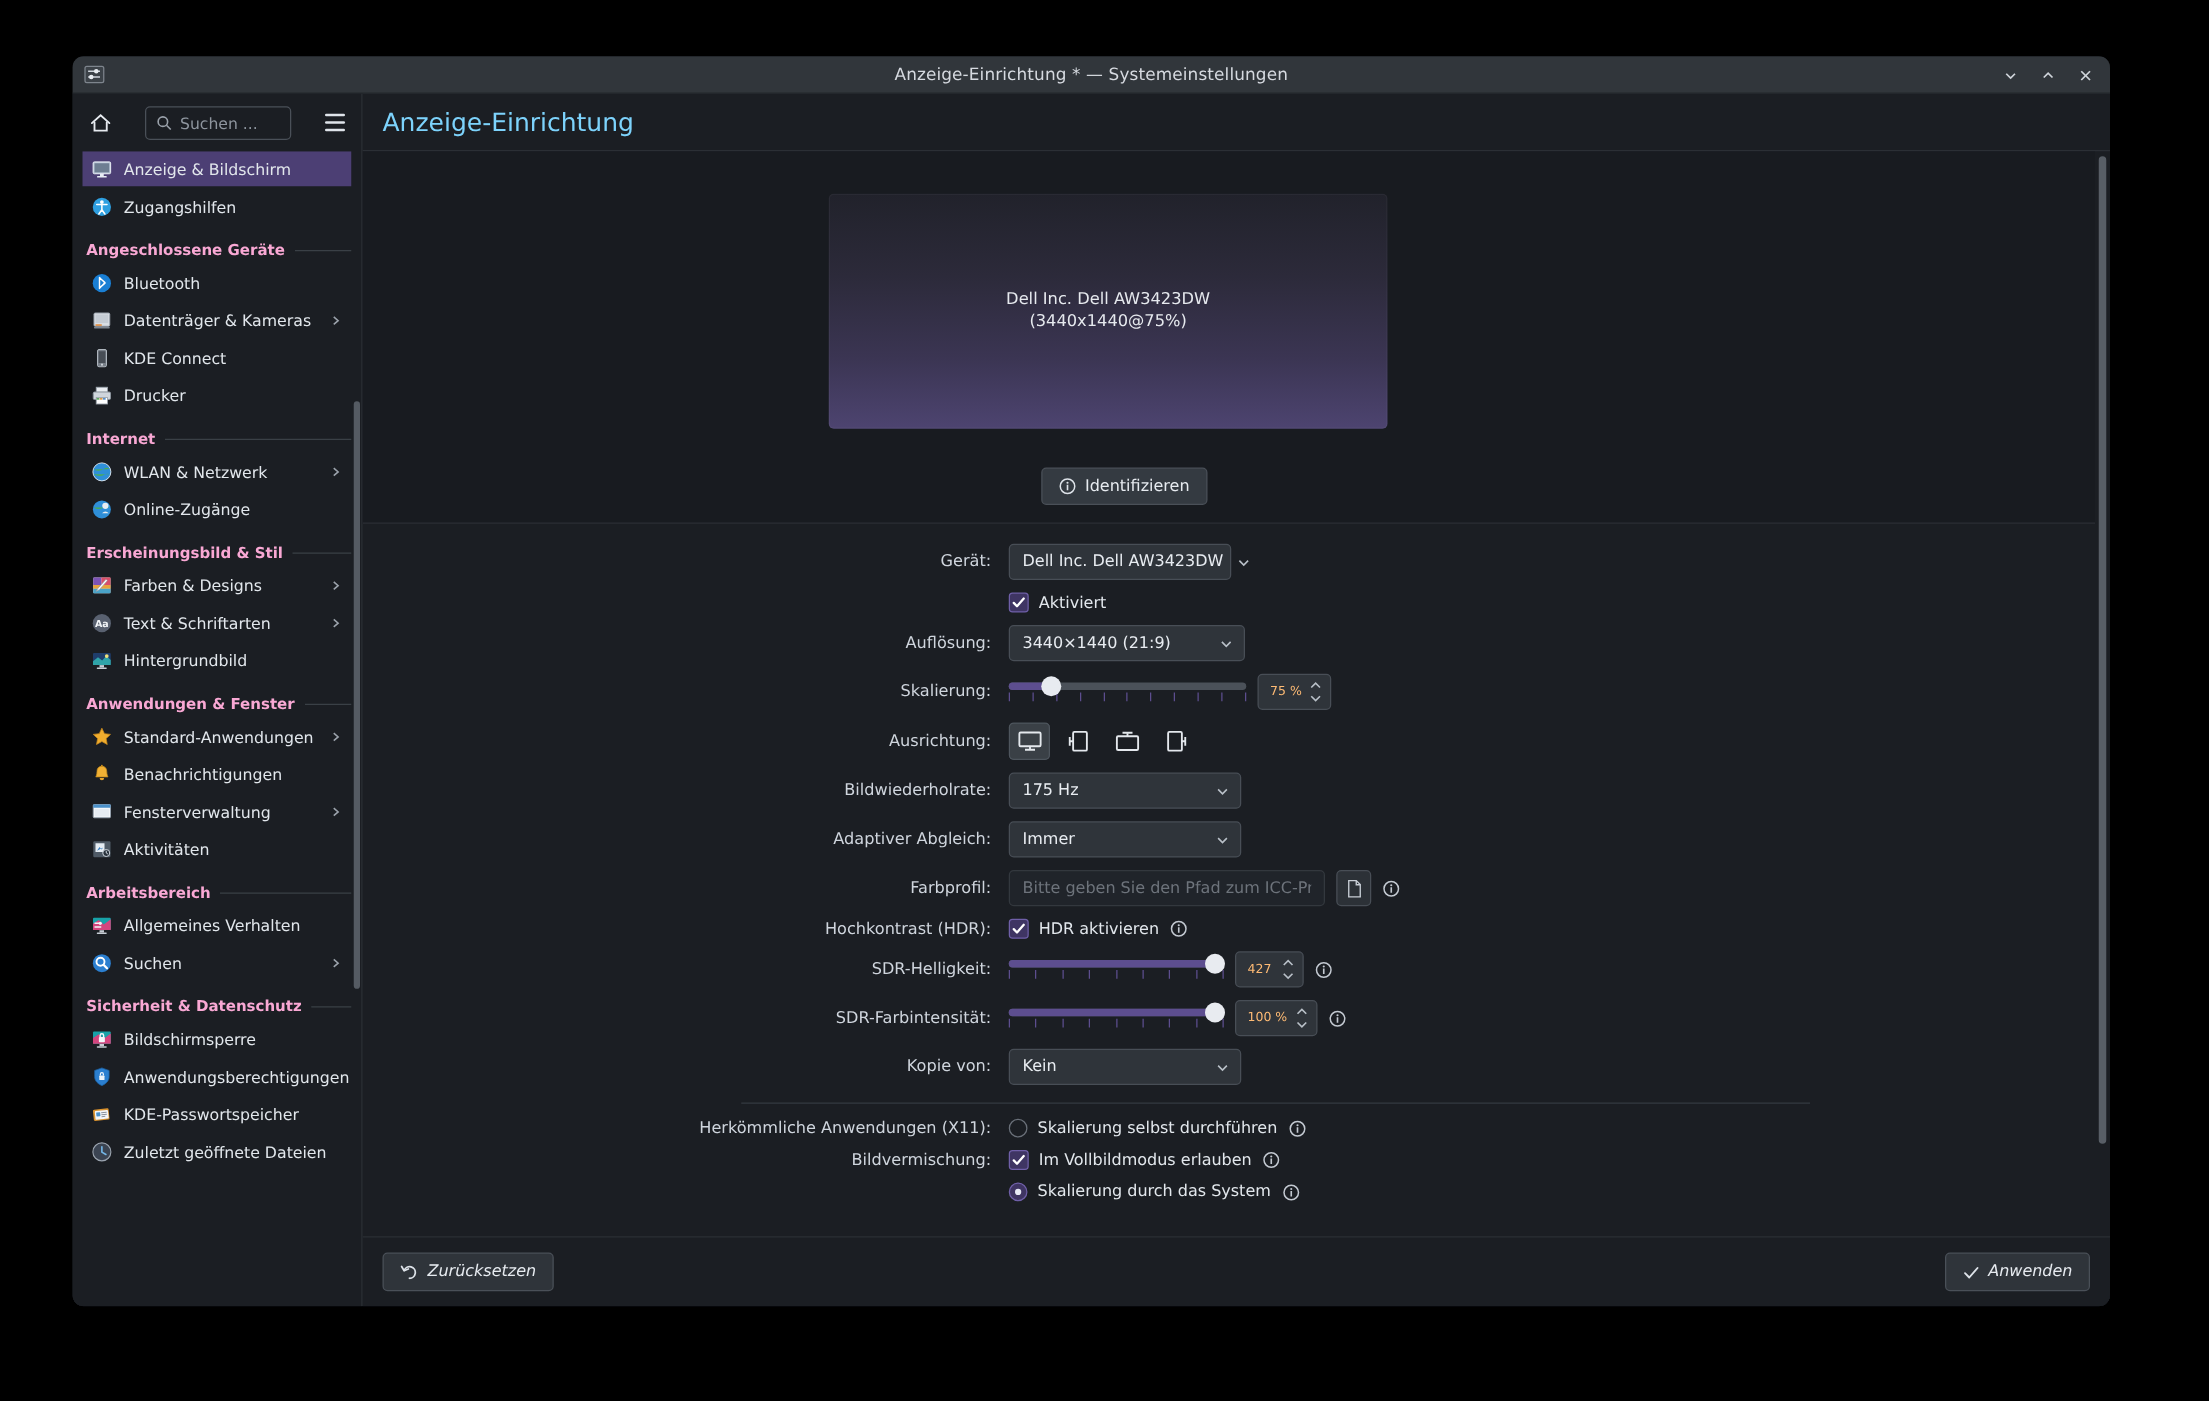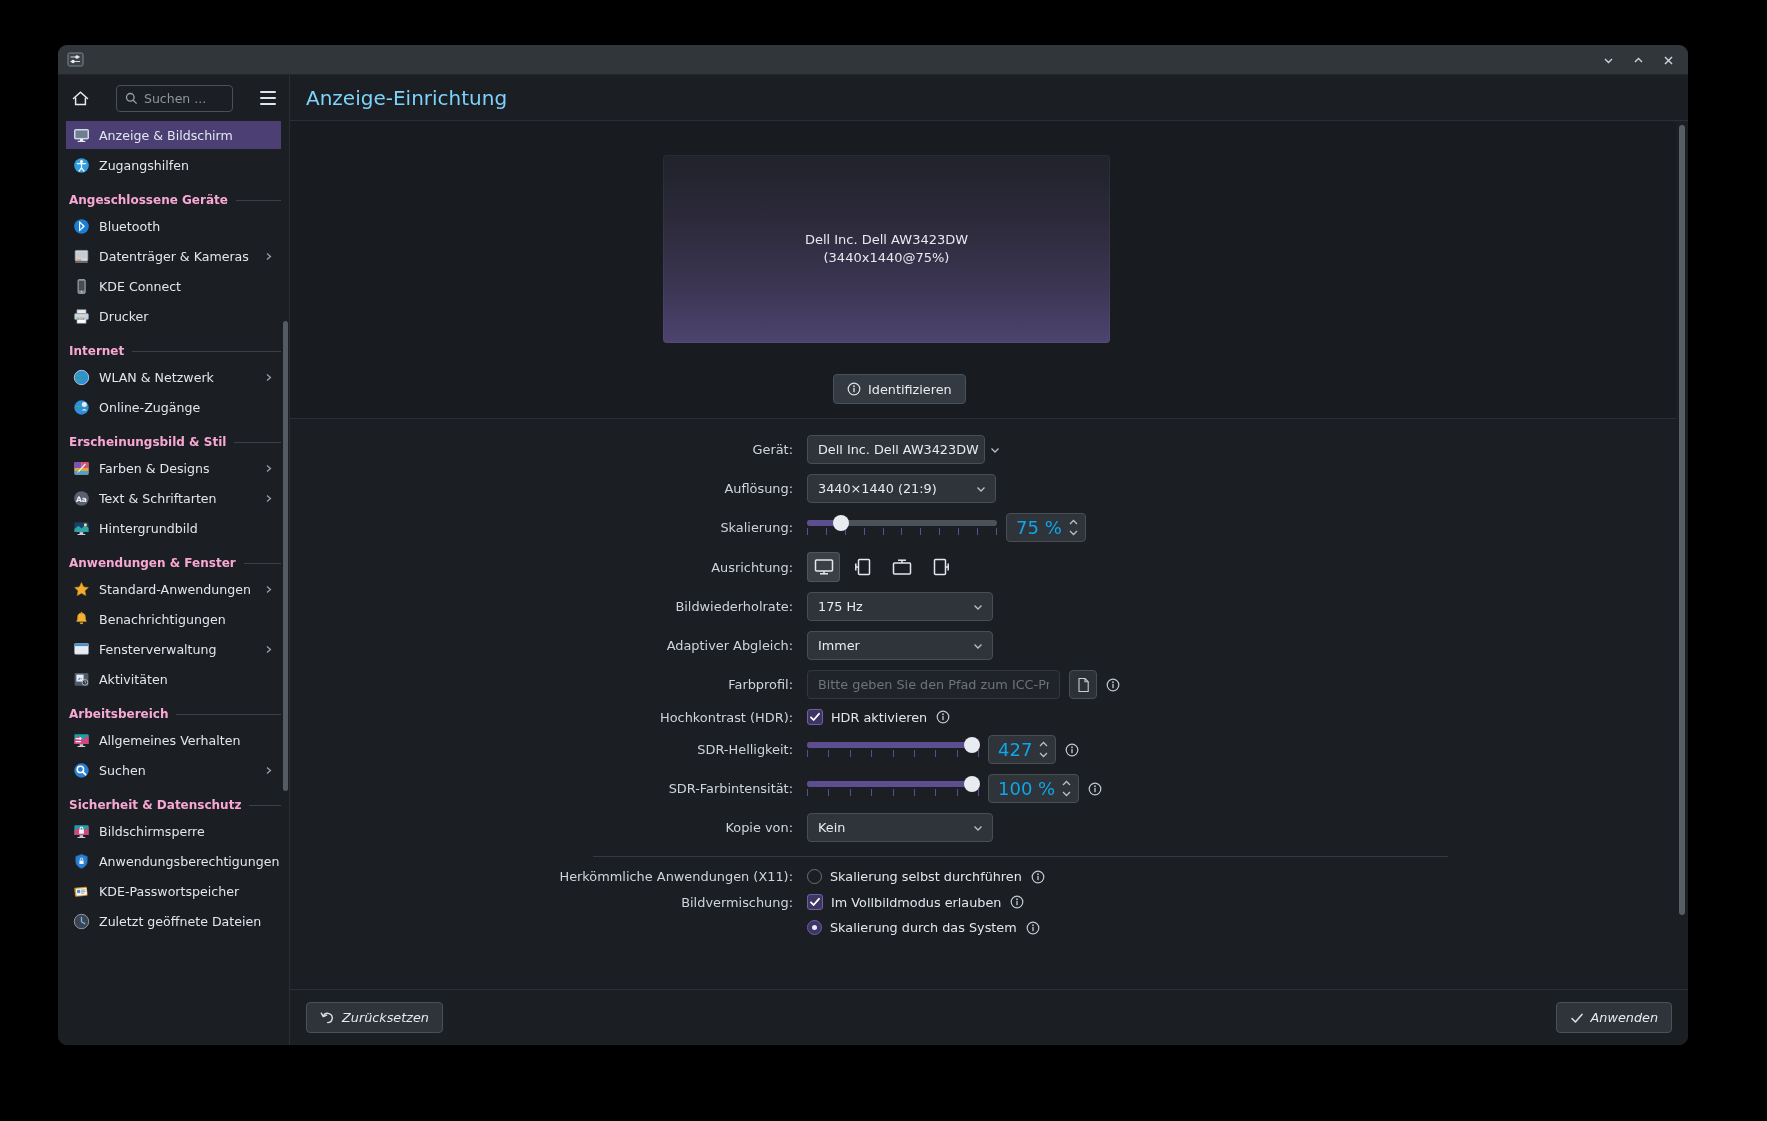--- a/index.html
+++ b/index.html
@@ -247,21 +247,21 @@
   .slider.sdr { width: 172px; }
   
   .spin {
     height: 29px; min-width: 55px;
     background: #2f343a;
     border: 1px solid #484e56;
     border-radius: 4px;
     display: flex; align-items: center; gap: 6px;
     padding: 0 6px 0 9px;
   }
-  .spin-val { font-size: 18px; color: #0ea5e9; flex: 1; }
+  .spin-val { font-size: 10px; color: #fdba74; flex: 1; }
   .spin-arrows { display: flex; flex-direction: column; gap: 1px; color: #b9c0c8; cursor: pointer; }
   
   .orient-group { display: flex; gap: 6px; }
   .orient-btn {
     width: 33px; height: 30px;
     border-radius: 4px;
     display: flex; align-items: center; justify-content: center;
     cursor: pointer;
   }
   .orient-btn.sel { background: #3a4046; box-shadow: inset 0 0 0 1px #4e555d; }
@@ -323,20 +323,21 @@
     <div class="titlebar">
       <div class="titlebar-icon">
         <svg width="17" height="17" viewBox="0 0 17 17">
           <rect x="1" y="2" width="15" height="13" rx="1.5" fill="#3c4248" stroke="#7e858d" stroke-width="1"></rect>
           <line x1="3.5" y1="6" x2="13" y2="6" stroke="#cfd5dc" stroke-width="1.2"></line>
           <circle cx="10" cy="6" r="1.8" fill="#e8ecf1"></circle>
           <line x1="3.5" y1="10.5" x2="13" y2="10.5" stroke="#cfd5dc" stroke-width="1.2"></line>
           <circle cx="6" cy="10.5" r="1.8" fill="#e8ecf1"></circle>
         </svg>
       </div>
+      <div class="title-text">Anzeige-Einrichtung * — Systemeinstellungen</div>
       <div class="win-controls">
         <div class="win-btn">
           <svg width="13" height="13" viewBox="0 0 13 13">
               <polyline points="3,5 6.5,8.5 10,5" fill="none" stroke="currentColor" stroke-width="1.4"></polyline>
             </svg>
         </div>
         <div class="win-btn">
           <svg width="13" height="13" viewBox="0 0 13 13">
               <polyline points="3,8 6.5,4.5 10,8" fill="none" stroke="currentColor" stroke-width="1.4"></polyline>
             </svg>
@@ -704,20 +705,33 @@
                     <span class="combo-text">Dell Inc. Dell AW3423DW</span>
                     <span class="combo-arrow">
                       <svg width="12" height="12" viewBox="0 0 12 12">
                           <polyline points="2.5,4.5 6,8 9.5,4.5" fill="none" stroke="currentColor" stroke-width="1.3"></polyline>
                         </svg>
                     </span>
                   </div>
                 </div>
               </div>
 
+              <div class="row">
+                <div class="row-label"></div>
+                <div class="row-ctl">
+                  <div class="cbx-wrap">
+                    <span class="cbx">
+                      <svg width="12" height="12" viewBox="0 0 12 12">
+                          <polyline points="2,6.3 4.6,9 10,2.8" fill="none" stroke="#ffffff" stroke-width="1.8" stroke-linecap="round" stroke-linejoin="round"></polyline>
+                        </svg>
+                    </span>
+                    <span class="cbx-label">Aktiviert</span>
+                  </div>
+                </div>
+              </div>
 
               <div class="row">
                 <div class="row-label">Auflösung:</div>
                 <div class="row-ctl">
                   <div class="combo w-res">
                     <span class="combo-text">3440×1440 (21:9)</span>
                     <span class="combo-arrow">
                       <svg width="12" height="12" viewBox="0 0 12 12">
                           <polyline points="2.5,4.5 6,8 9.5,4.5" fill="none" stroke="currentColor" stroke-width="1.3"></polyline>
                         </svg>

